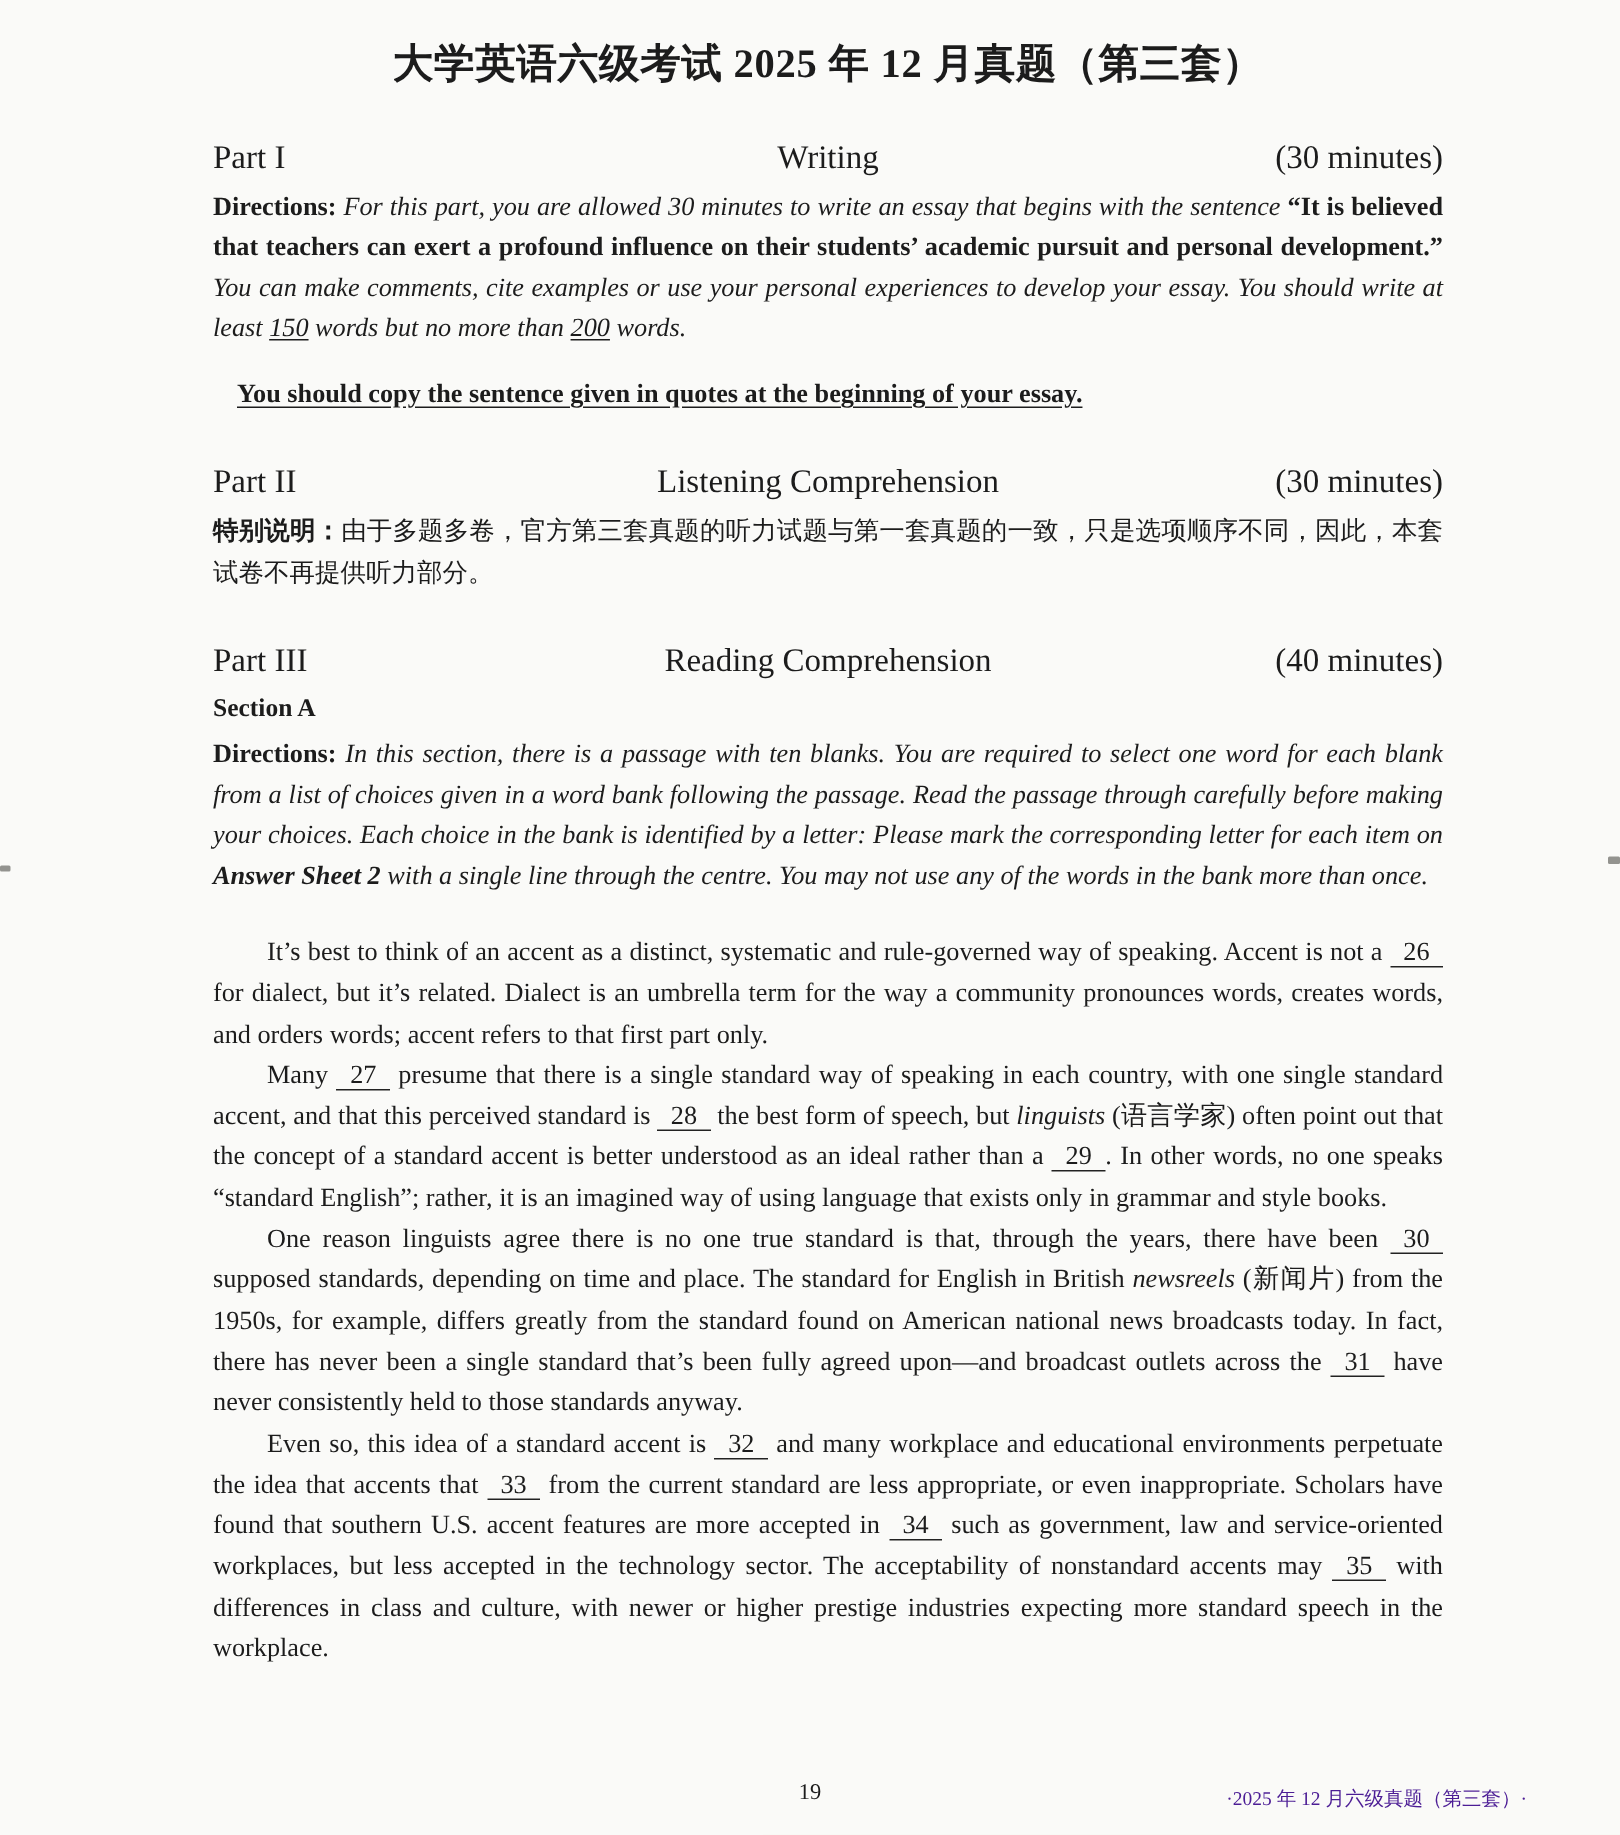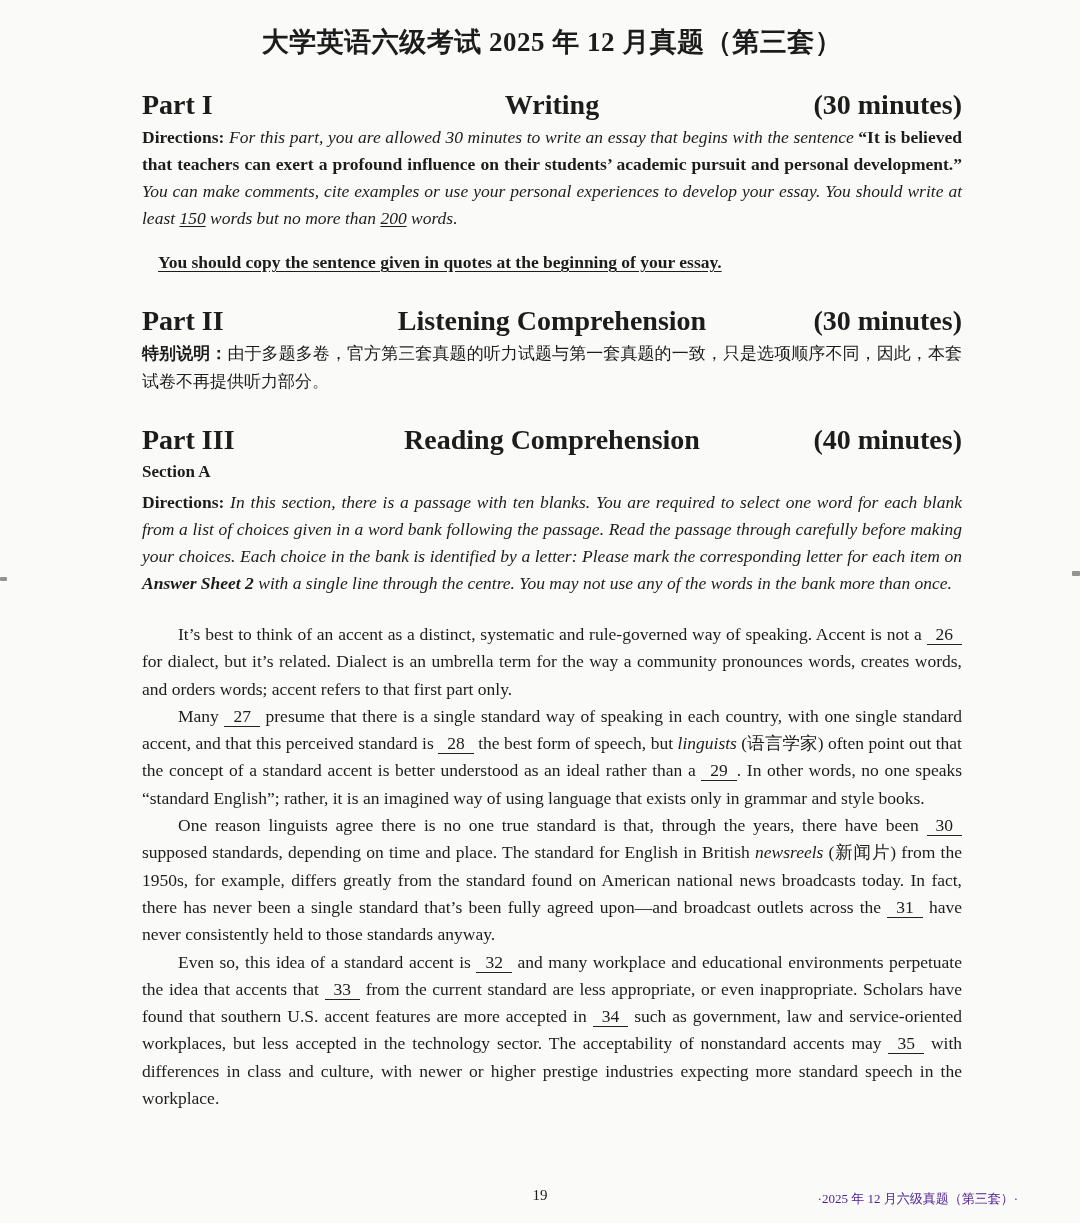--- a/index.html
+++ b/index.html
@@ -23,22 +23,22 @@
     font-size: 27px;
     font-weight: bold;
     text-align: center;
     letter-spacing: 0.5px;
   }
   .part { margin-bottom: 30px; }
   .part-header {
     display: grid;
     grid-template-columns: 1fr auto 1fr;
     align-items: baseline;
-    font-size: 28px;
-    font-weight: bold;
+    font-size: 22px;
+    font-weight: normal;
     line-height: 30px;
   }
   .part-header .part-title { text-align: right; }
   .part-header .part-time  { text-align: right; }
   .directions {
     margin: 4px 0 0 0;
     font-size: 17.5px;
     line-height: 27px;
     text-align: justify;
   }

